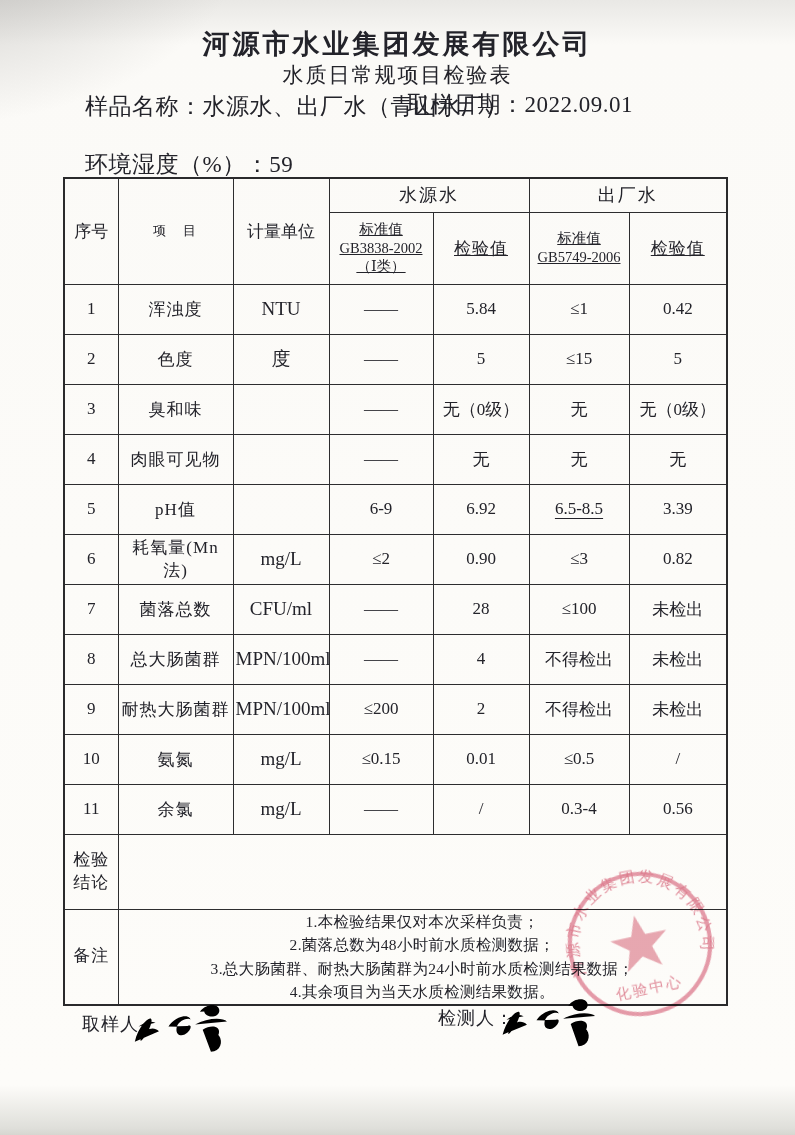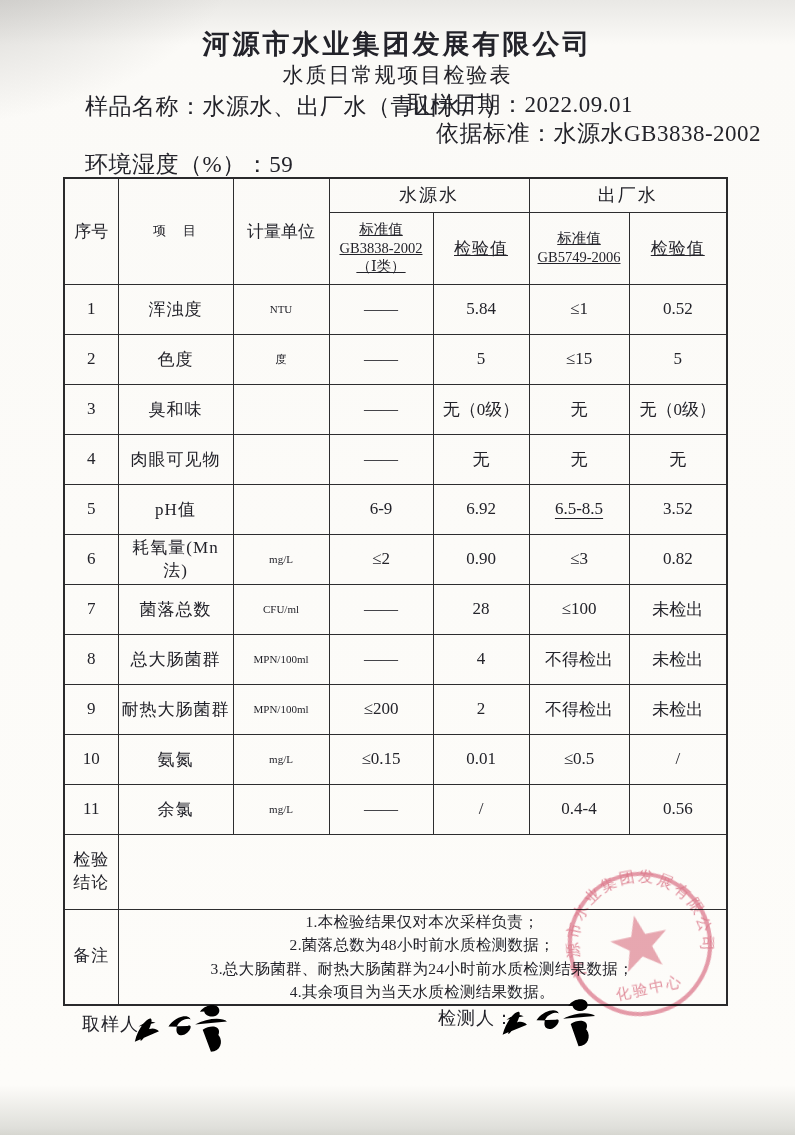--- a/index.html
+++ b/index.html
@@ -35,21 +35,21 @@
     overflow:hidden;
   }
   table.report{border:2.5px solid #2a2a2c;}
   .h-group{height:34px;font-size:18px;letter-spacing:2px;}
   .h-sub{height:72px;text-decoration:underline;}
   .pre{white-space:pre-line;line-height:1.3;}
   .sub-std{font-size:14.5px;}
   .sub-val{font-size:17px;letter-spacing:1px;}
   tbody td{height:49px;}
   td.item{text-align:left;padding-left:9px;letter-spacing:1px;}
-  td.unitcell{font-size:11px;}
+  td.unitcell{font-size:19px;}
   .underline{text-decoration:underline;text-underline-offset:4px;}
   tr.concl-row td{height:74px;}
   tr.remark-row td{height:94px;}
   .label-col{font-size:17px;letter-spacing:1px;line-height:1.35;}
   .remarks{ text-align:left;font-size:15.5px;line-height:1.5;padding:4px 4px 4px 10px;letter-spacing:0.3px;margin-top:18px;}
   .concl-content{background:transparent;}
   .footer-label{position:absolute;font-size:18px;letter-spacing:1px;white-space:nowrap;}
   .f-sampler{top:1012px;left:82px;}
   .f-tester{top:1006px;left:438px;}
   .sig{position:absolute;width:132px;height:64px;}
@@ -66,21 +66,20 @@
 </head>
 <body>
 
 <div class="doc">
 
   <div class="company-title">河源市水业集团发展有限公司</div>
   <div class="form-title">水质日常规项目检验表</div>
 
   <div class="meta m-sample"><span>样品名称：</span><span>水源水、出厂水（青山水厂）</span></div>
   <div class="meta m-date"><span>取样日期：</span><span>2022.09.01</span></div>
-  <div class="meta m-std1"><span>依据标准：</span><span>水源水GB3838-2002</span></div>
   <div class="meta m-hum"><span>环境湿度（%）：</span><span>59</span></div>
 
   <table class="report">
     <colgroup>
       <col style="width:54px">
         <col style="width:115px">
         <col style="width:96px">
       <col style="width:104px">
         <col style="width:96px">
         <col style="width:100px">
@@ -105,21 +104,21 @@
       </tr>
     </thead>
     <tbody id="rows-container">
         <tr>
           <td><span>1</span></td>
           <td class="item"><span>浑浊度</span></td>
           <td class="unitcell"><span>NTU</span></td>
           <td><span>——</span></td>
           <td><span>5.84</span></td>
           <td><span>≤1</span></td>
-          <td><span>0.52</span></td>
+          <td><span>0.42</span></td>
         </tr>
         <tr>
           <td><span>2</span></td>
           <td class="item"><span>色度</span></td>
           <td class="unitcell"><span>度</span></td>
           <td><span>——</span></td>
           <td><span>5</span></td>
           <td><span>≤15</span></td>
           <td><span>5</span></td>
         </tr>
@@ -141,21 +140,21 @@
           <td><span>无</span></td>
           <td><span>无</span></td>
         </tr>
         <tr>
           <td><span>5</span></td>
           <td class="item"><span>pH值</span></td>
           <td class="unitcell"><span></span></td>
           <td><span>6-9</span></td>
           <td><span>6.92</span></td>
           <td><span class="underline">6.5-8.5</span></td>
-          <td><span>3.52</span></td>
+          <td><span>3.39</span></td>
         </tr>
         <tr>
           <td><span>6</span></td>
           <td class="item"><span>耗氧量(Mn法)</span></td>
           <td class="unitcell"><span>mg/L</span></td>
           <td><span>≤2</span></td>
           <td><span>0.90</span></td>
           <td><span>≤3</span></td>
           <td><span>0.82</span></td>
         </tr>
@@ -194,21 +193,21 @@
           <td><span>0.01</span></td>
           <td><span>≤0.5</span></td>
           <td><span>/</span></td>
         </tr>
         <tr>
           <td><span>11</span></td>
           <td class="item"><span>余氯</span></td>
           <td class="unitcell"><span>mg/L</span></td>
           <td><span>——</span></td>
           <td><span>/</span></td>
-          <td><span>0.4-4</span></td>
+          <td><span>0.3-4</span></td>
           <td><span>0.56</span></td>
         </tr>
       </tbody>
     <tbody>
       <tr class="concl-row">
         <td class="pre label-col">检验
 结论</td>
         <td colspan="6" class="concl-content"></td>
       </tr>
       <tr class="remark-row">

